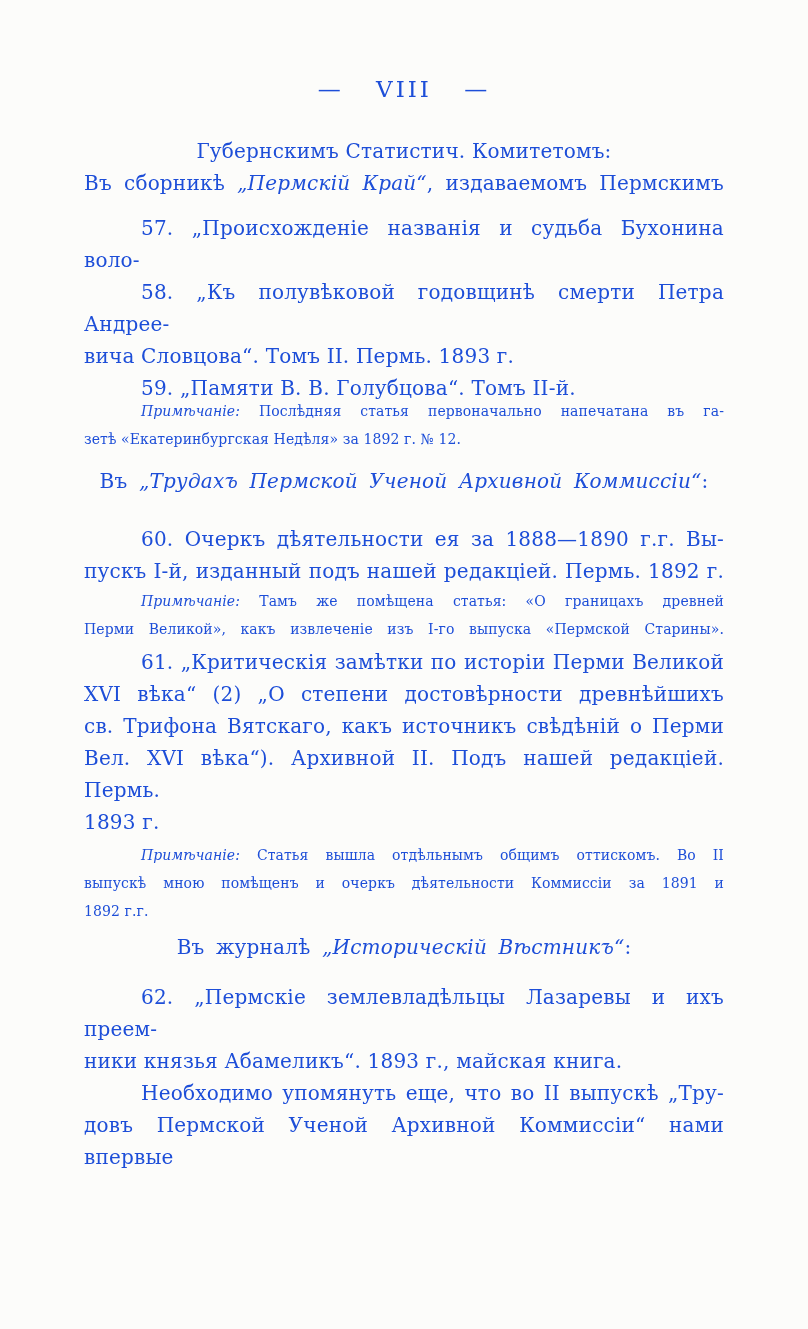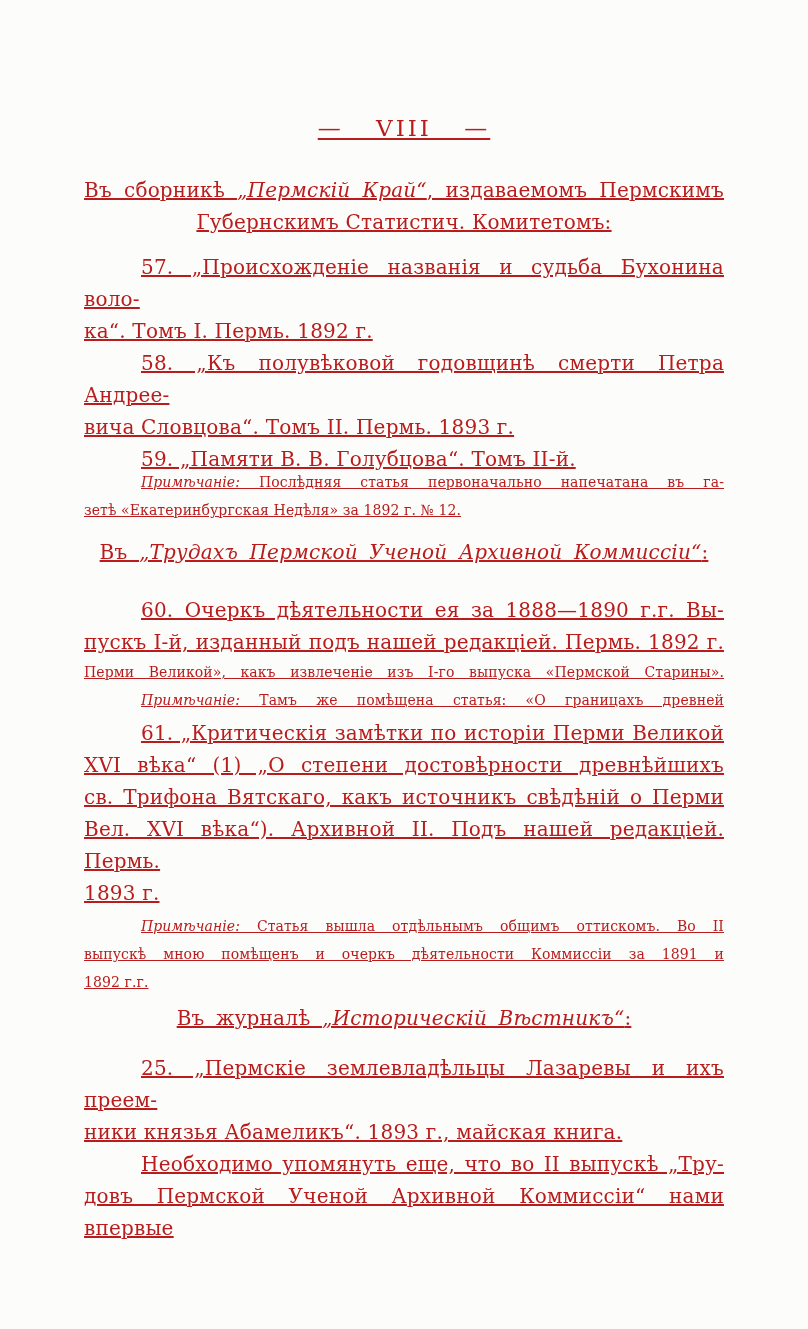--- a/index.html
+++ b/index.html
@@ -4,24 +4,23 @@
 <style>
   html, body { margin: 0; padding: 0; }
   body {
     width: 808px; height: 1329px;
     background: #fcfcfa;
     font-family: "DejaVu Serif", serif;
   }
   .page {
     box-sizing: border-box;
     width: 808px; height: 1329px;
-    padding: 115px 84px 0 84px;
+    padding: 76px 84px 0 84px;
     overflow: hidden;
-    color: #b91c1c;
-    text-decoration: underline;
+    color: #1d4ed8;
   }
   .pn {
     text-align: center;
     font-size: 23px;
     line-height: 26px;
     letter-spacing: 3px;
     word-spacing: 22px;
   }
   .main { font-size: 20px; line-height: 32px; letter-spacing: 0.2px; }
   .note { font-size: 14px; line-height: 28px; letter-spacing: 0.1px; }
@@ -34,27 +33,26 @@
   .h2sp { word-spacing: 5px; text-align: center; }
 </style>
 </head>
 <body>
 
 <div class="page">
 
   <div class="pn">— VIII —</div>
 
   <div class="main" style="margin-top:33px;">
+    <div class="line cl">Губернскимъ Статистич. Комитетомъ:</div>
     <div class="line jl"><span>Въ сборникѣ </span><span class="it">„Пермскій Край“</span><span>, издаваемомъ Пермскимъ</span></div>
-    <div class="line cl">Губернскимъ Статистич. Комитетомъ:</div>
   </div>
 
   <div class="main" style="margin-top:13px;">
     <div class="line jl ind">57. „Происхожденіе названія и судьба Бухонина воло-</div>
-    <div class="line ll">ка“. Томъ I. Пермь. 1892 г.</div>
   </div>
 
   <div class="main">
     <div class="line jl ind">58. „Къ полувѣковой годовщинѣ смерти Петра Андрее-</div>
     <div class="line ll">вича Словцова“. Томъ II. Пермь. 1893 г.</div>
   </div>
 
   <div class="main">
     <div class="line ll ind">59. „Памяти В. В. Голубцова“. Томъ II-й.</div>
   </div>
@@ -67,44 +65,44 @@
   <div class="main" style="margin-top:12px;">
     <div class="line cl h2sp"><span>Въ </span><span class="it">„Трудахъ Пермской Ученой Архивной Коммиссіи“</span><span>:</span></div>
   </div>
 
   <div class="main" style="margin-top:26px;">
     <div class="line jl ind">60. Очеркъ дѣятельности ея за 1888—1890 г.г. Вы-</div>
     <div class="line jl">пускъ I-й, изданный подъ нашей редакціей. Пермь. 1892 г.</div>
   </div>
 
   <div class="note">
+    <div class="line jl ind"><span class="it">Примѣчаніе:</span><span> Тамъ же помѣщена статья: «О границахъ древней</span></div>
     <div class="line jl">Перми Великой», какъ извлеченіе изъ I-го выпуска «Пермской Старины».</div>
-    <div class="line jl ind"><span class="it">Примѣчаніе:</span><span> Тамъ же помѣщена статья: «О границахъ древней</span></div>
   </div>
 
   <div class="main" style="margin-top:3px;">
     <div class="line jl ind">61. „Критическія замѣтки по исторіи Перми Великой</div>
-    <div class="line jl">XVI вѣка“ (1) „О степени достовѣрности древнѣйшихъ</div>
+    <div class="line jl">XVI вѣка“ (2) „О степени достовѣрности древнѣйшихъ</div>
     <div class="line jl">св. Трифона Вятскаго, какъ источникъ свѣдѣній о Перми</div>
     <div class="line jl">Вел. XVI вѣка“). Архивной II. Подъ нашей редакціей. Пермь.</div>
     <div class="line ll">1893 г.</div>
   </div>
 
   <div class="note" style="margin-top:3px;">
     <div class="line jl ind"><span class="it">Примѣчаніе:</span><span> Статья вышла отдѣльнымъ общимъ оттискомъ. Во II</span></div>
     <div class="line jl">выпускѣ мною помѣщенъ и очеркъ дѣятельности Коммиссіи за 1891 и</div>
     <div class="line ll">1892 г.г.</div>
   </div>
 
   <div class="main" style="margin-top:6px;">
     <div class="line cl h2sp"><span>Въ журналѣ </span><span class="it">„Историческій Вѣстникъ“</span><span>:</span></div>
   </div>
 
   <div class="main" style="margin-top:18px;">
-    <div class="line jl ind">25. „Пермскіе землевладѣльцы Лазаревы и ихъ преем-</div>
+    <div class="line jl ind">62. „Пермскіе землевладѣльцы Лазаревы и ихъ преем-</div>
     <div class="line ll">ники князья Абамеликъ“. 1893 г., майская книга.</div>
   </div>
 
   <div class="main">
     <div class="line jl ind">Необходимо упомянуть еще, что во II выпускѣ „Тру-</div>
     <div class="line jl">довъ Пермской Ученой Архивной Коммиссіи“ нами впервые</div>
 
   </div>
 
 </div>

